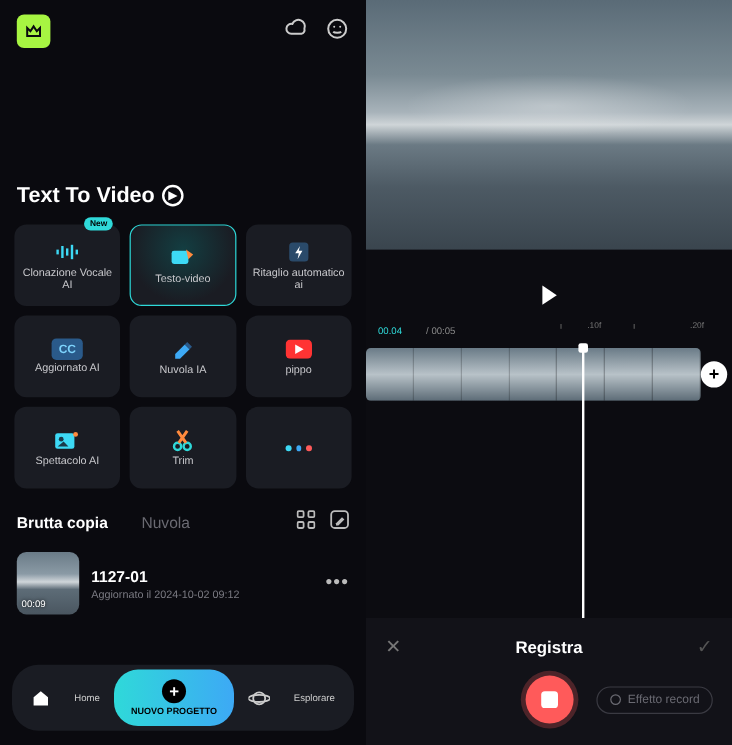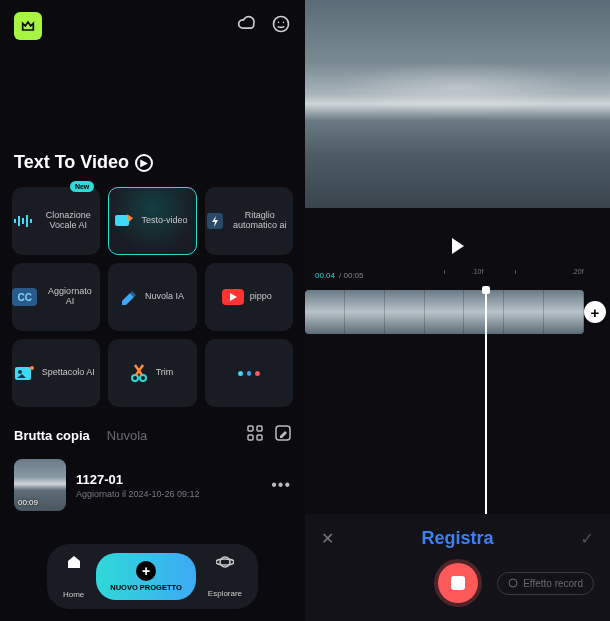--- a/index.html
+++ b/index.html
@@ -14,81 +14,81 @@
 .top-icons { display: flex; gap: 14px; }
 .top-icons span { color: #ccc; }
 
 
 .hero { padding: 100px 14px 14px 14px; display: flex; align-items: center; gap: 6px; }
 .hero-title { font-size: 18px; font-weight: 700; text-align: right; }
 .hero-arrow { width: 18px; height: 18px; border: 2px solid #fff; border-radius: 50%; display: flex; align-items: center; justify-content: center; font-size: 10px; }
 
 
 .feat-grid { display: grid; grid-template-columns: repeat(3,1fr); gap: 8px; padding: 0 12px; }
-.feat { background: #1a1c23; border-radius: 10px; height: 68px; display: flex; flex-direction: row; align-items: center; justify-content: center; gap: 2px; position: relative; }
+.feat { background: #1a1c23; border-radius: 10px; height: 68px; display: flex; flex-direction: column; align-items: center; justify-content: center; gap: 2px; position: relative; }
 .feat.selected { border: 1.5px solid #2fd9d9; background: radial-gradient(circle at 50% 30%, rgba(47,217,217,0.25), #1a1c23 70%); }
 .feat-icon { width: 22px; height: 22px; display: flex; align-items: center; justify-content: center; }
 .feat-label { font-size: 9px; color: #c8c8cc; text-align: center; line-height: 1.1; padding: 0 4px; }
 .feat-badge { position: absolute; top: -6px; right: 6px; background: #2fd9d9; color: #000; font-size: 7px; font-weight: 700; padding: 2px 5px; border-radius: 7px; }
 .dot-row { display: flex; gap: 4px; }
 .dot-row span { width: 5px; height: 5px; border-radius: 50%; }
 
 
-.projects-tabs { display: flex; align-items: center; padding: 18px 14px 8px 14px; gap: 17px; }
+.projects-tabs { display: flex; align-items: center; padding: 18px 14px 8px 14px; gap: 28px; }
 .tab { font-size: 13px; color: #6a6a72; cursor: pointer; }
 .tab.active { color: #fff; font-weight: 600; }
 .tabs-spacer { flex: 1; }
 .tab-icons { display: flex; gap: 12px; color: #bbb; }
 
 
 .project-item { display: flex; align-items: center; gap: 10px; padding: 6px 14px; }
 .thumb-wrap { position: relative; }
 .thumb { width: 52px; height: 52px; border-radius: 8px; background: linear-gradient(180deg, #6a7b87 0%, #8a9aa5 35%, #d0d6da 48%, #5d6c77 60%, #4a5660 100%); }
 .thumb-dur { position: absolute; left: 4px; bottom: 4px; font-size: 8px; color: #fff; text-shadow: 0 0 3px #000; }
 .proj-meta { flex: 1; }
 .proj-title { font-size: 13px; font-weight: 600; }
 .proj-sub { font-size: 9px; color: #7a7a82; margin-top: 2px; }
 .proj-more { color: #bbb; font-size: 16px; letter-spacing: 1px; }
 
 
 .bottom-nav { position: absolute; bottom: 0; left: 0; right: 0; display: flex; align-items: center; justify-content: center; gap: 8px; padding: 10px 0 12px 0; }
 .nav-pill { background: #1a1c23; border-radius: 22px; display: flex; align-items: center; padding: 4px; gap: 0; }
-.nav-item { display: flex; flex-direction: column; align-items: center; gap: 20px; padding: 6px 12px; color: #ccc; }
+.nav-item { display: flex; flex-direction: row; align-items: center; gap: 20px; padding: 6px 12px; color: #ccc; }
 .nav-item .nlabel { font-size: 8px; }
 .nav-new { background: linear-gradient(90deg, #2fd9d9 0%, #3da9f5 100%); border-radius: 20px; padding: 8px 14px; display: flex; flex-direction: column; align-items: center; gap: 2px; color: #000; }
 .nav-new .plus-circ { width: 20px; height: 20px; background: #000; border-radius: 50%; color: #fff; display: flex; align-items: center; justify-content: center; font-size: 14px; font-weight: 700; }
 .nav-new .nlabel { font-size: 7.5px; font-weight: 700; }
 
 
 .preview { width: 100%; height: 208px; background: linear-gradient(180deg, #5a6b77 0%, #7a8a93 30%, #a8b3ba 45%, #cfd5d8 50%, #6b7a84 58%, #4d5a64 75%, #3a454e 100%); position: relative; }
 .preview::after { content:""; position:absolute; top:30%; left:10%; width:80%; height:25%; background: radial-gradient(ellipse at center, rgba(255,255,255,0.3), transparent 70%); }
 .playbar { display: flex; align-items: center; justify-content: center; padding: 30px 0 10px 0; }
 .play-btn { width: 0; height: 0; border-left: 12px solid #fff; border-top: 8px solid transparent; border-bottom: 8px solid transparent; }
 
-.timeline-head { display: flex; align-items: center; gap: 4px; padding: 6px 10px 2px 10px; font-size: 8px; }
+.timeline-head { display: flex; align-items: center; gap: 20px; padding: 6px 10px 2px 10px; font-size: 8px; }
 .time-cur { color: #2fd9d9; }
 .time-tot { color: #888; }
 .ruler { flex: 1; position: relative; height: 10px; margin-left: 10px; }
 .ruler-tick { position: absolute; top: 0; width: 1px; height: 4px; background: #555; }
 .ruler-label { position: absolute; top: -2px; font-size: 7px; color: #777; transform: translateX(-50%); }
 
 .clip-track { position: relative; height: 44px; margin: 8px 0 0 0; }
 .clip-strip { position: absolute; left: 0; right: 26px; top: 0; bottom: 0; display: flex; border-radius: 4px; overflow: hidden; }
 .clip-frame { flex: 1; background: linear-gradient(180deg, #6a7b87 0%, #b8c2c8 50%, #5d6c77 100%); border-right: 1px solid rgba(0,0,0,0.2); }
 .add-clip { position: absolute; right: 4px; top: 50%; transform: translateY(-50%); width: 22px; height: 22px; background: #fff; border-radius: 50%; color: #000; display: flex; align-items: center; justify-content: center; font-size: 15px; font-weight: 700; }
 
 .audio-clip { margin: 6px 0 0 0; width: 180px; background: #3fe0b8; border-radius: 4px; padding: 5px 8px; display: flex; align-items: center; gap: 6px; color: #0a4a3a; font-size: 10px; }
 .audio-clip svg { width: 10px; height: 10px; }
 
 .playhead { position: absolute; left: 180px; top: 290px; bottom: 90px; width: 2px; background: #fff; }
 .playhead::before { content:""; position:absolute; top:-4px; left:-3px; width:8px; height:8px; background:#fff; border-radius:2px; }
 
 .record-panel { position: absolute; bottom: 0; left: 0; right: 0; background: #121218; padding: 14px 16px 18px 16px; }
 .rec-head { display: flex; align-items: center; justify-content: space-between; margin-bottom: 14px; }
-.rec-title { font-size: 18px; font-weight: 600; color: #3b82f6; }
+.rec-title { font-size: 14px; font-weight: 600; color: #ffffff; }
 .rec-close { color: #777; font-size: 16px; }
 .rec-check { color: #555; }
 .rec-controls { display: flex; align-items: center; justify-content: center; position: relative; }
 .rec-btn { width: 40px; height: 40px; background: #ff5a5a; border-radius: 50%; display: flex; align-items: center; justify-content: center; box-shadow: 0 0 0 4px rgba(255,90,90,0.25); }
 .rec-btn-inner { width: 14px; height: 14px; background: #fff; border-radius: 3px; }
 .voice-effect { position: absolute; right: 0; border: 1px solid #3a3a42; border-radius: 14px; padding: 5px 10px; color: #6a6a72; font-size: 10px; display: flex; align-items: center; gap: 5px; }
 </style>
 </head>
 <body>
 
@@ -224,21 +224,21 @@
     </div>
   </div>
 
   <div class="project-item">
     <div class="thumb-wrap">
       <div class="thumb"></div>
       <span class="thumb-dur">00:09</span>
     </div>
     <div class="proj-meta">
       <div class="proj-title">1127-01</div>
-      <div class="proj-sub">Aggiornato il 2024-10-26 09:12</div>
+      <div class="proj-sub">Aggiornato il 2024-10-02 09:12</div>
     </div>
     <span class="proj-more">•••</span>
   </div>
 
   <div class="bottom-nav">
     <div class="nav-pill">
       <div class="nav-item">
         <svg width="16" height="16" viewBox="0 0 16 16">
             <path d="M2 7 L8 2 L14 7 L14 14 L2 14 Z" fill="#fff"></path>
           </svg>

